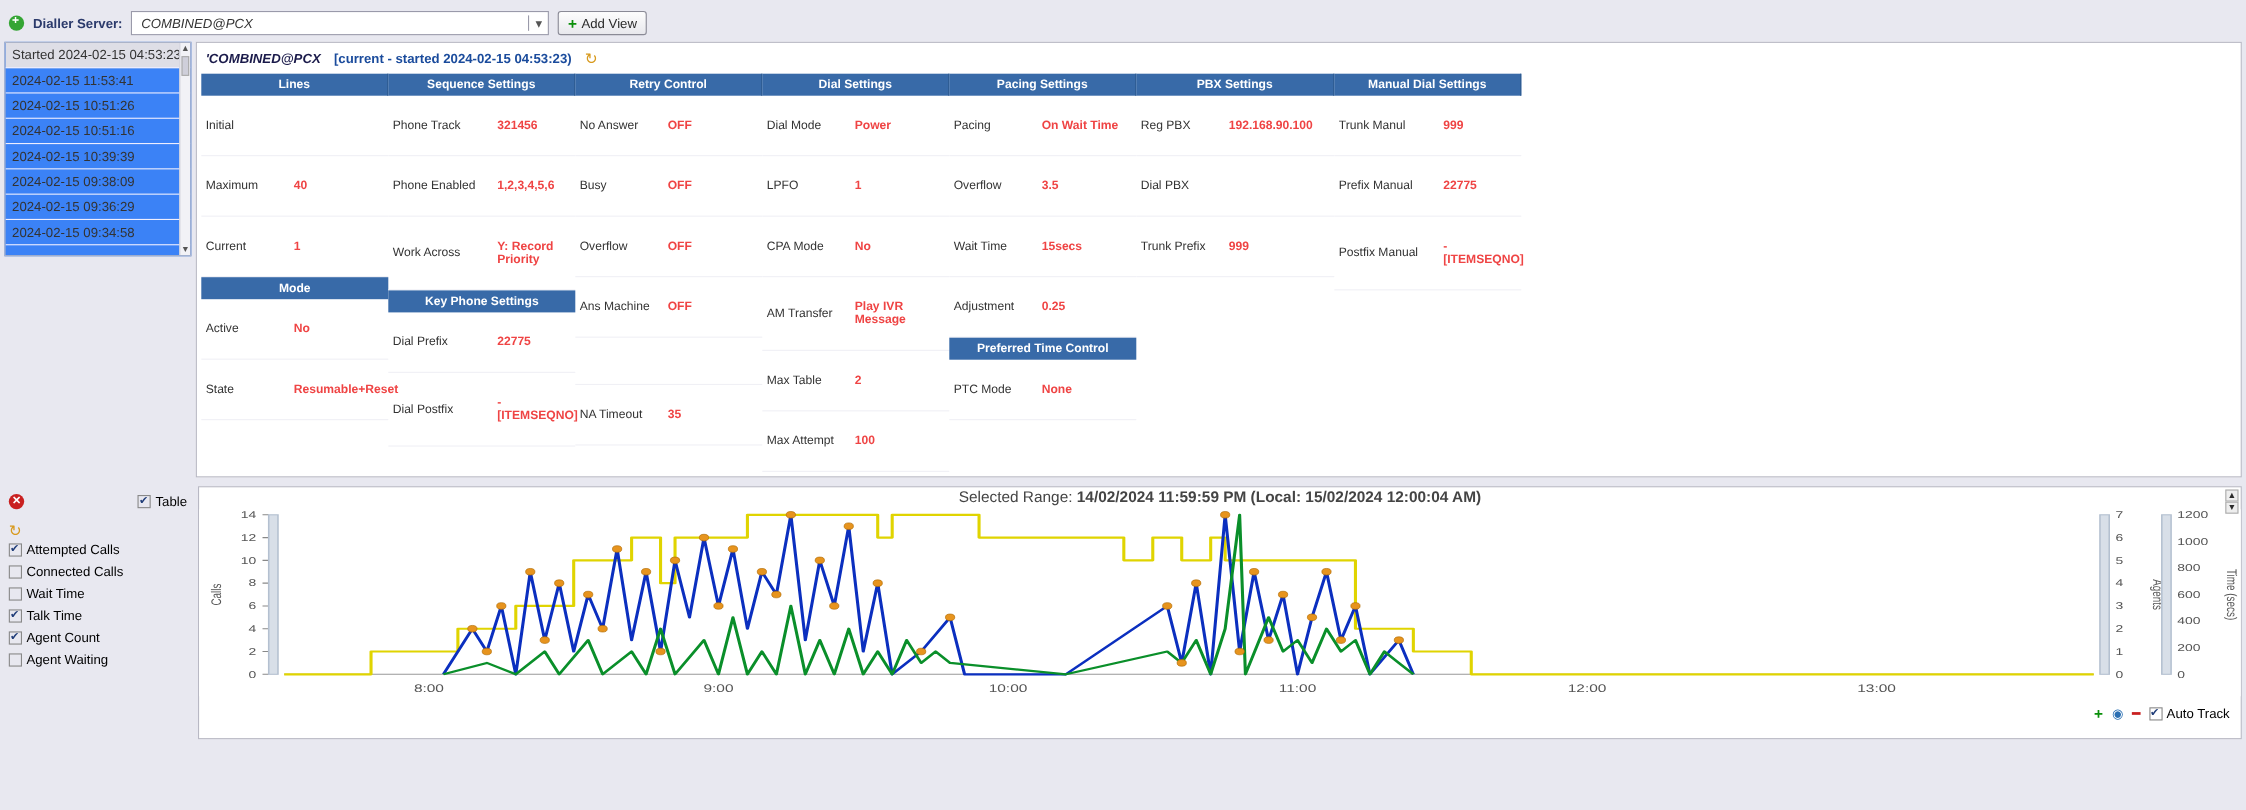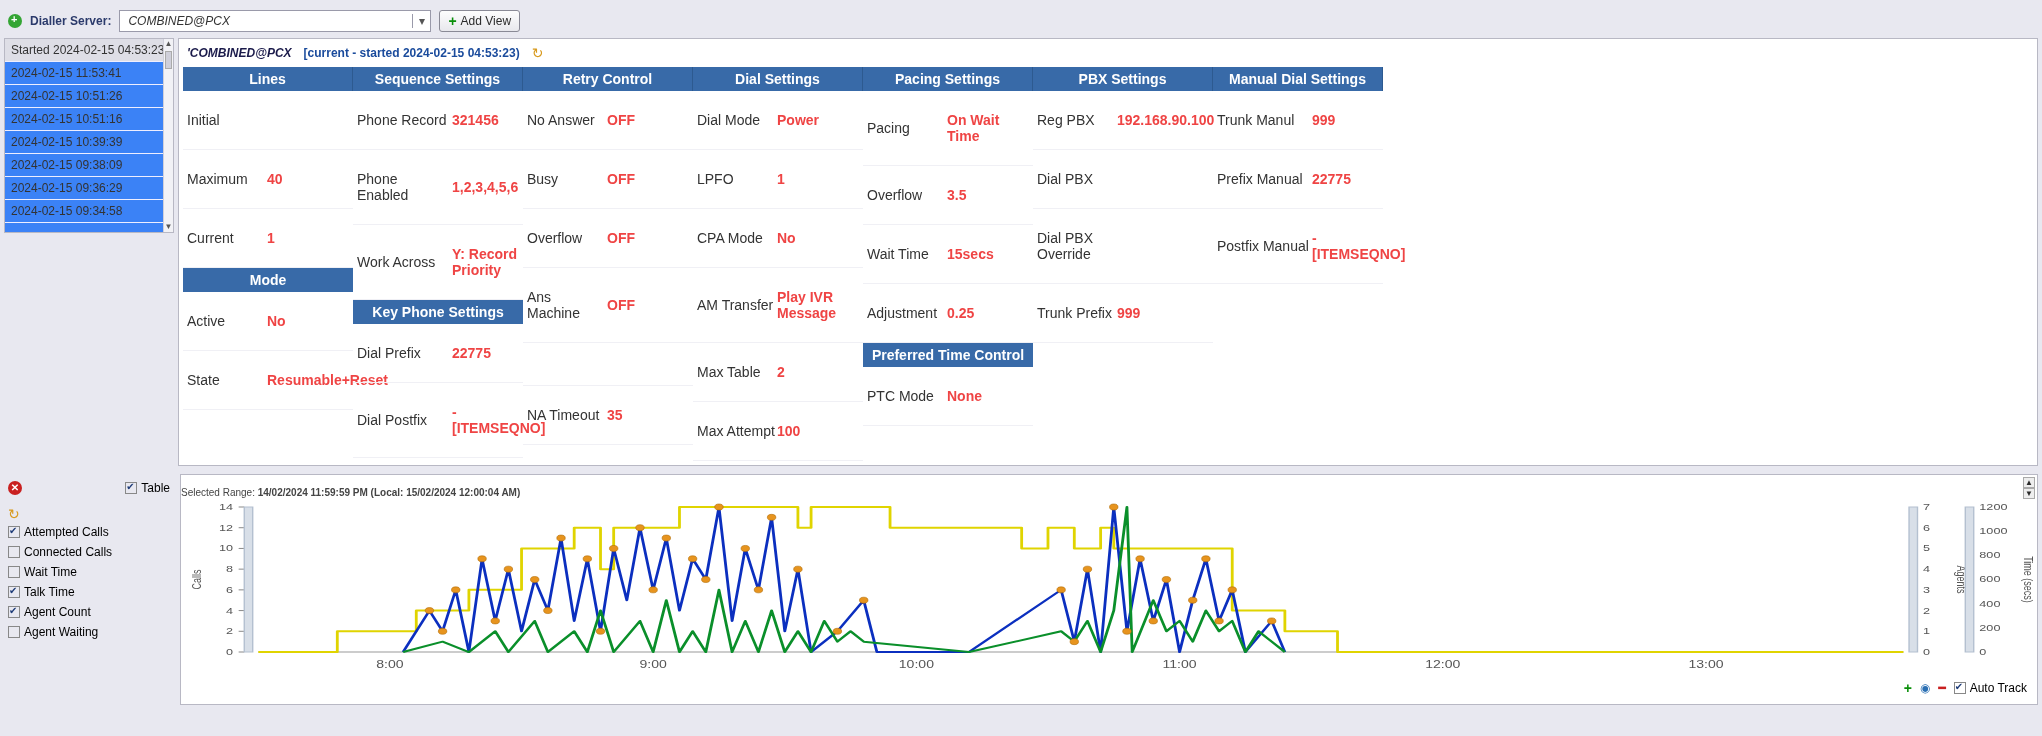--- a/index.html
+++ b/index.html
@@ -32,21 +32,21 @@
     padding: 6px 4px;
     gap: 8px;
   }
   .toolbar .label { font-weight: bold; color: #2b3a6b; }
   .server-select {
     display: flex;
     align-items: center;
     border: 1px solid #9a9aaa;
     background: #fff;
     height: 22px;
-    width: 312px;
+    width: 380px;
   }
   .server-select .val { flex: 1; padding: 0 8px; color: #333; font-style: italic; }
   .server-select .dd { border-left: 1px solid #9a9aaa; width: 18px; text-align: center; color: #555; }
   .btn {
     display: inline-flex; align-items: center; gap: 4px;
     padding: 3px 8px;
     border: 1px solid #8a8a96;
     background: linear-gradient(#fdfdfd,#e8e8ed);
     border-radius: 3px; cursor: pointer;
   }
@@ -84,21 +84,21 @@
     border: 1px solid #b8b8c4;
     padding: 4px;
   }
   .details-header { display:flex; align-items:center; gap:12px; padding:2px 4px 6px 4px; }
   .details-header .name { font-weight:bold; color:#1a1a4a; font-style: italic;}
   .details-header .status { color:#1a4b9c; font-weight: bold;}
 
   .grid {
     display: grid;
     grid-template-columns: 170px 170px 170px 170px 170px 180px 170px;
-    font-size: 14px;
+    font-size: 11px;
   }
   .grid .hdr {
     background:#386aa8; color:#fff; font-weight:bold; text-align:center;
     padding:4px 2px; border-right:1px solid #2d5a90;
   }
   .cell {
     display:flex; padding:21px 4px; border-bottom:1px solid #f0f0f5;
     align-items:center;
   }
   .cell .k { color:#333; width:80px; flex-shrink:0;}
@@ -113,21 +113,21 @@
   .chart-side .top { display:flex; align-items:center; justify-content:space-between;}
   .chk-row { display:flex; align-items:center; gap:4px; padding:3px 0; color:#000000;}
   .chk { width:12px; height:12px; border:1px solid #888; display:inline-block; position:relative;}
   .chk.checked::after { content:"✔"; font-size:10px; position:absolute; top:-2px; left:0; color:#1f3c78;}
   .chart-panel {
     flex:1; background:#fff; border:1px solid #b8b8c4; position:relative;
     min-height:230px;
   }
   .chart-title { text-align:center; padding:4px 0 0 0; }
   .chart-title a { color:#1a4b9c; text-decoration:underline; font-weight:bold;}
-  .chart-sub { text-align:left; color:#444; font-size:10px; padding-bottom:4px;margin-top:12px;}
+  .chart-sub { text-align:center; color:#444; font-size:14px; padding-bottom:4px;}
   .chart-svg { width:100%; height:170px; display:block; background:#fff; }
   .chart-footer { display:flex; justify-content:flex-end; align-items:center; gap:8px; padding:6px 10px;}
   .vsb { position:absolute; right:2px; top:2px; width:12px; display:flex; flex-direction:column; align-items:center;}
   .vsb .a { font-size:8px; border:1px solid #aaa; width:12px; text-align:center; background:#eee; cursor:pointer;}
 </style>
 </head>
 <body>
 
 <div class="root">
 
@@ -200,21 +200,21 @@
               <span class="v">No</span>
             </div>
           <div class="cell">
               <span class="k">State</span>
               <span class="v">Resumable+Reset</span>
             </div>
         </div>
 
         <div class="col">
           <div class="cell">
-              <span class="k wide">Phone Record</span>
+              <span class="k wide">Phone Track</span>
               <span class="v">321456</span>
             </div>
           <div class="cell">
               <span class="k wide">Phone Enabled</span>
               <span class="v">1,2,3,4,5,6</span>
             </div>
           <div class="cell">
               <span class="k wide">Work Across</span>
               <span class="v">Y: Record Priority</span>
             </div>
@@ -304,24 +304,20 @@
             </div>
         </div>
 
         <div class="col">
           <div class="cell">
               <span class="k">Reg PBX</span>
               <span class="v">192.168.90.100</span>
             </div>
           <div class="cell">
               <span class="k">Dial PBX</span>
-              <span class="v"></span>
-            </div>
-          <div class="cell">
-              <span class="k wide">Dial PBX Override</span>
               <span class="v"></span>
             </div>
           <div class="cell">
               <span class="k">Trunk Prefix</span>
               <span class="v">999</span>
             </div>
         </div>
 
         <div class="col">
           <div class="cell">

